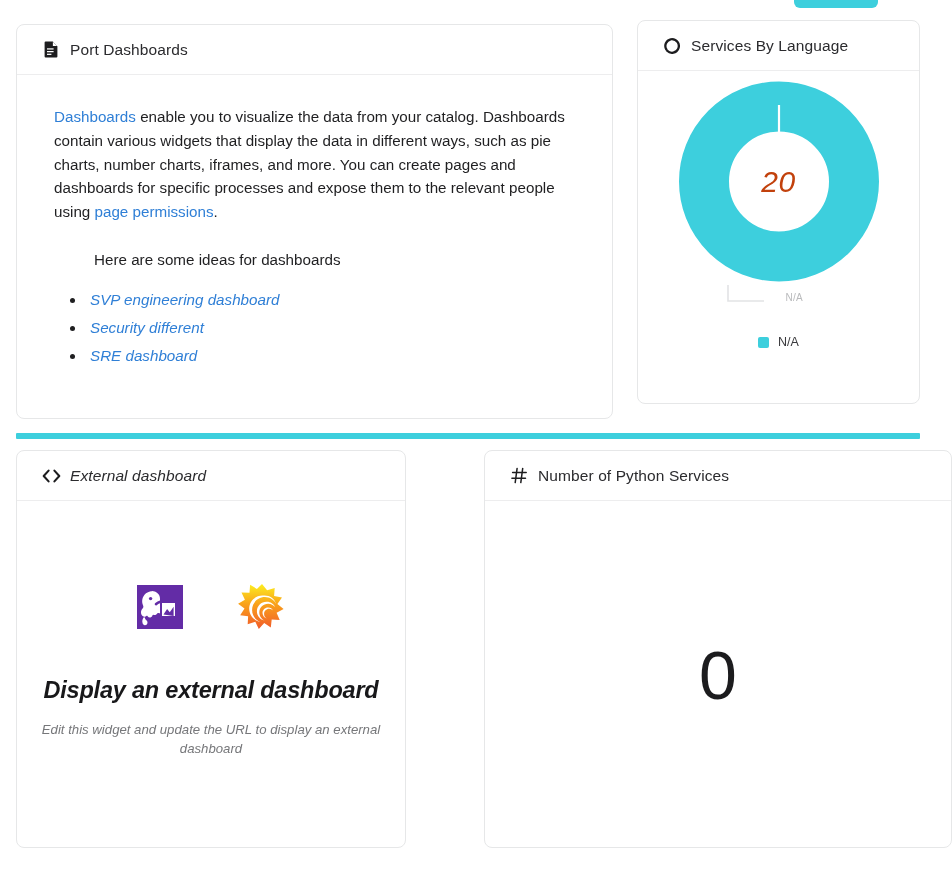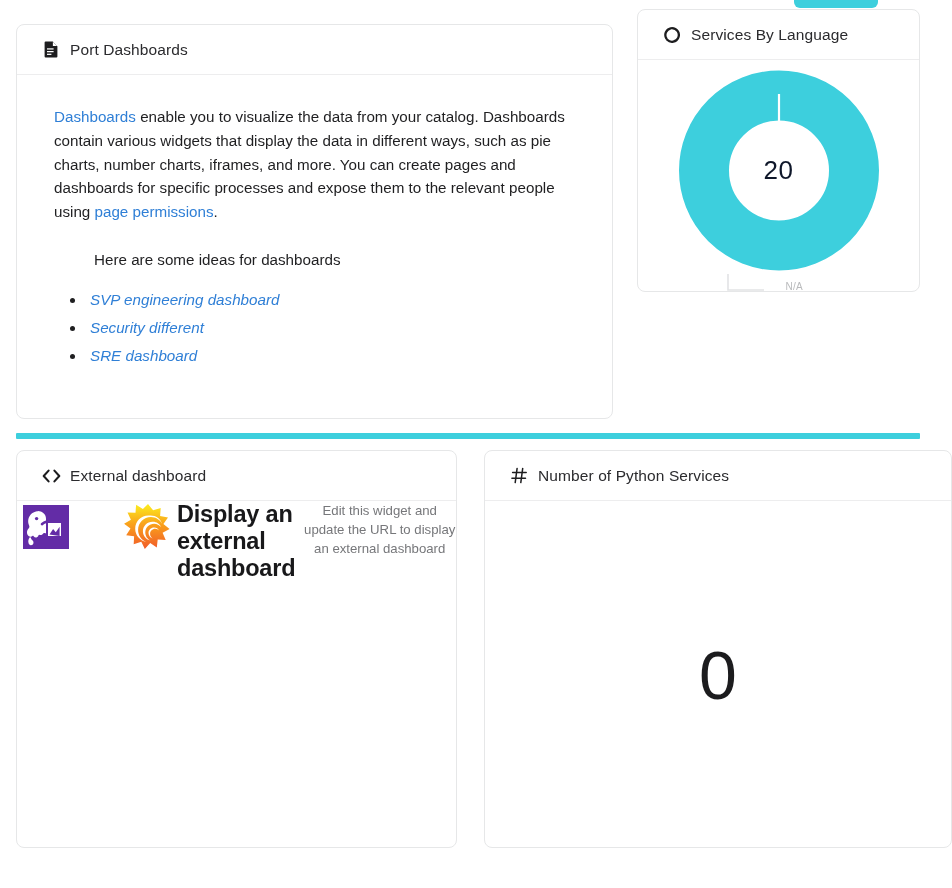--- a/index.html
+++ b/index.html
@@ -83,39 +83,40 @@
   .md-list li {
     font-size: 15.2px;
     line-height: 28px;
     color: #1f1f21;
     padding-left: 4px;
     font-style: italic;
   }
   .md-list li::marker { color: #1f1f21; }
 
   
-  #card-pie { left: 637px; top: 9px; width: 283px; height: 283px; }
+  #card-pie { left: 637px; top: 20px; width: 283px; height: 384px; }
   .pie-body { height: 344px; position: relative; }
   .donut-wrap {
     position: absolute;
     left: 50%;
     top: 10px;
     transform: translateX(-50%);
     width: 201px;
     height: 201px;
   }
   .donut-center-val {
     position: absolute;
     left: 0; top: 0; right: 0; bottom: 0;
     display: flex;
     align-items: center;
     justify-content: center;
-    font-size: 26px;
-    color: #0f172a;
+    font-size: 30px;
+    color: #c2410c;
     letter-spacing: 0.5px;
+    font-style: italic;
   }
   .callout {
     position: absolute;
     left: 50%;
     top: 212px;
     transform: translateX(-50%);
     width: 120px;
     height: 30px;
   }
   .callout-label {
@@ -148,26 +149,26 @@
     position: absolute;
     left: 16px;
     top: 433px;
     width: 904px;
     height: 6px;
     background: #3DCFDD;
     border-radius: 1px;
   }
 
   
-  #card-external { left: 16px; top: 450px; width: 441px; height: 398px; }
+  #card-external { left: 16px; top: 450px; width: 390px; height: 398px; font-style: italic; }
   .ext-body {
     height: 347px;
     display: flex;
-    flex-direction: row;
-    align-items: flex-start;
+    flex-direction: column;
+    align-items: center;
     justify-content: center;
     padding-bottom: 10px;
     box-sizing: border-box;
   }
   .ext-logos {
     display: flex;
     align-items: center;
     gap: 44px;
     margin-bottom: 30px;
   }

